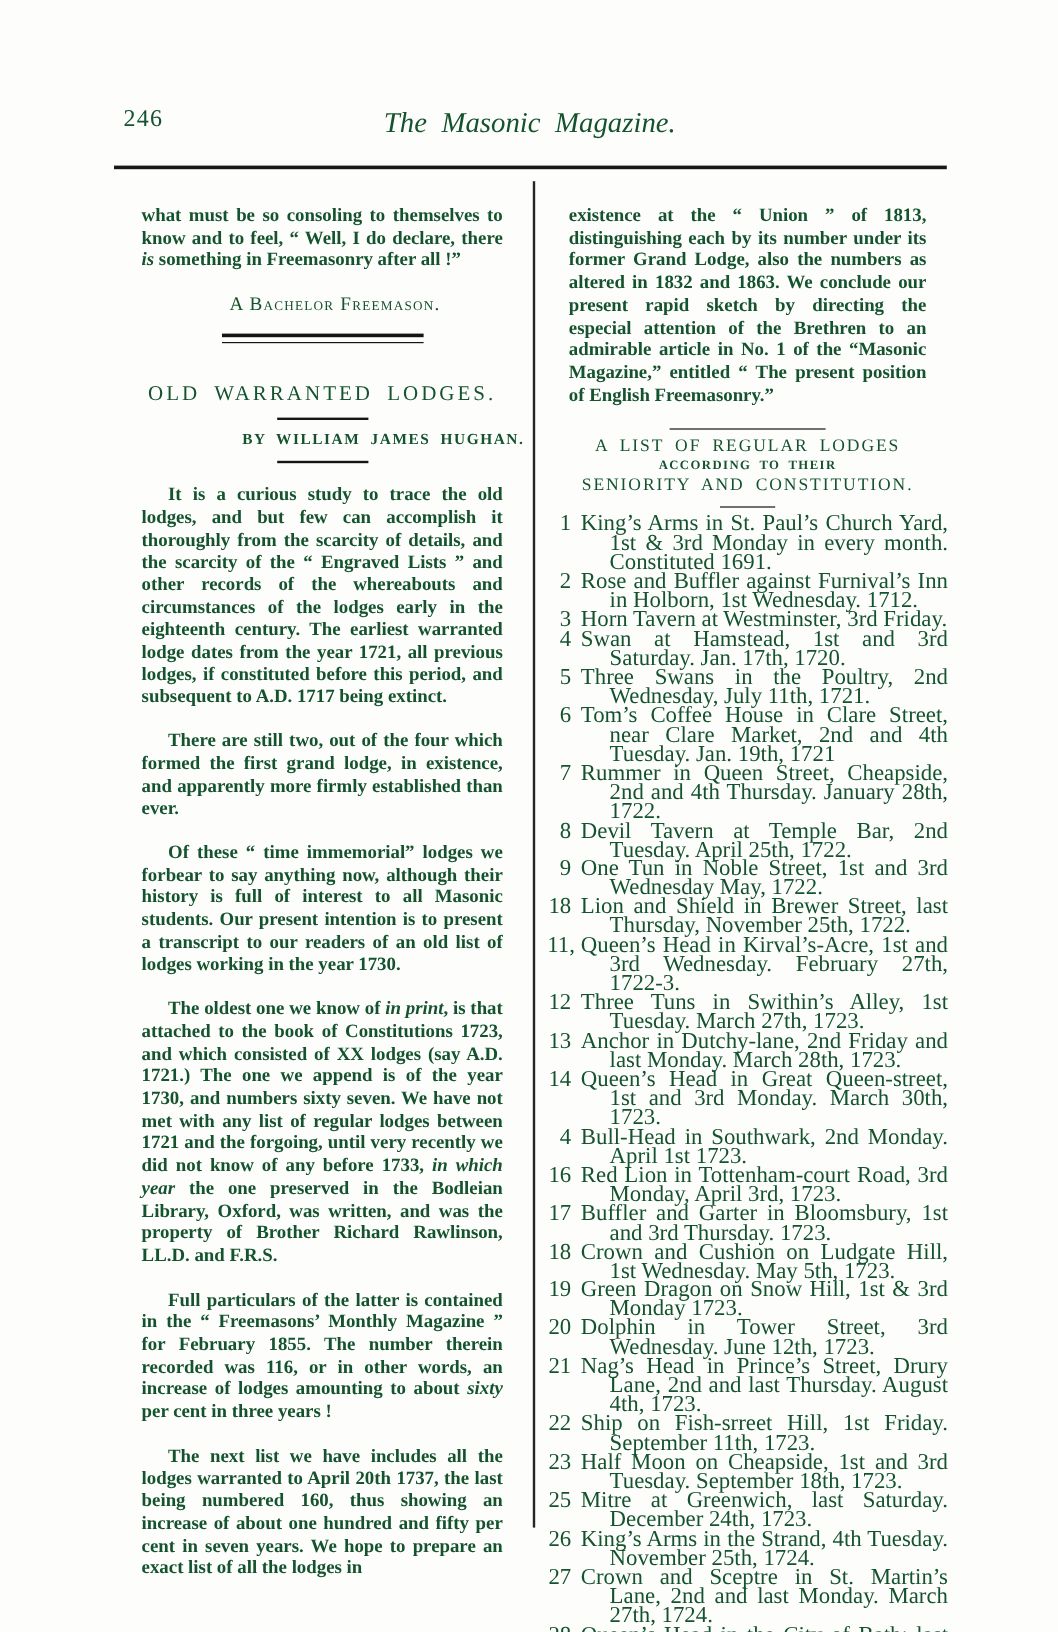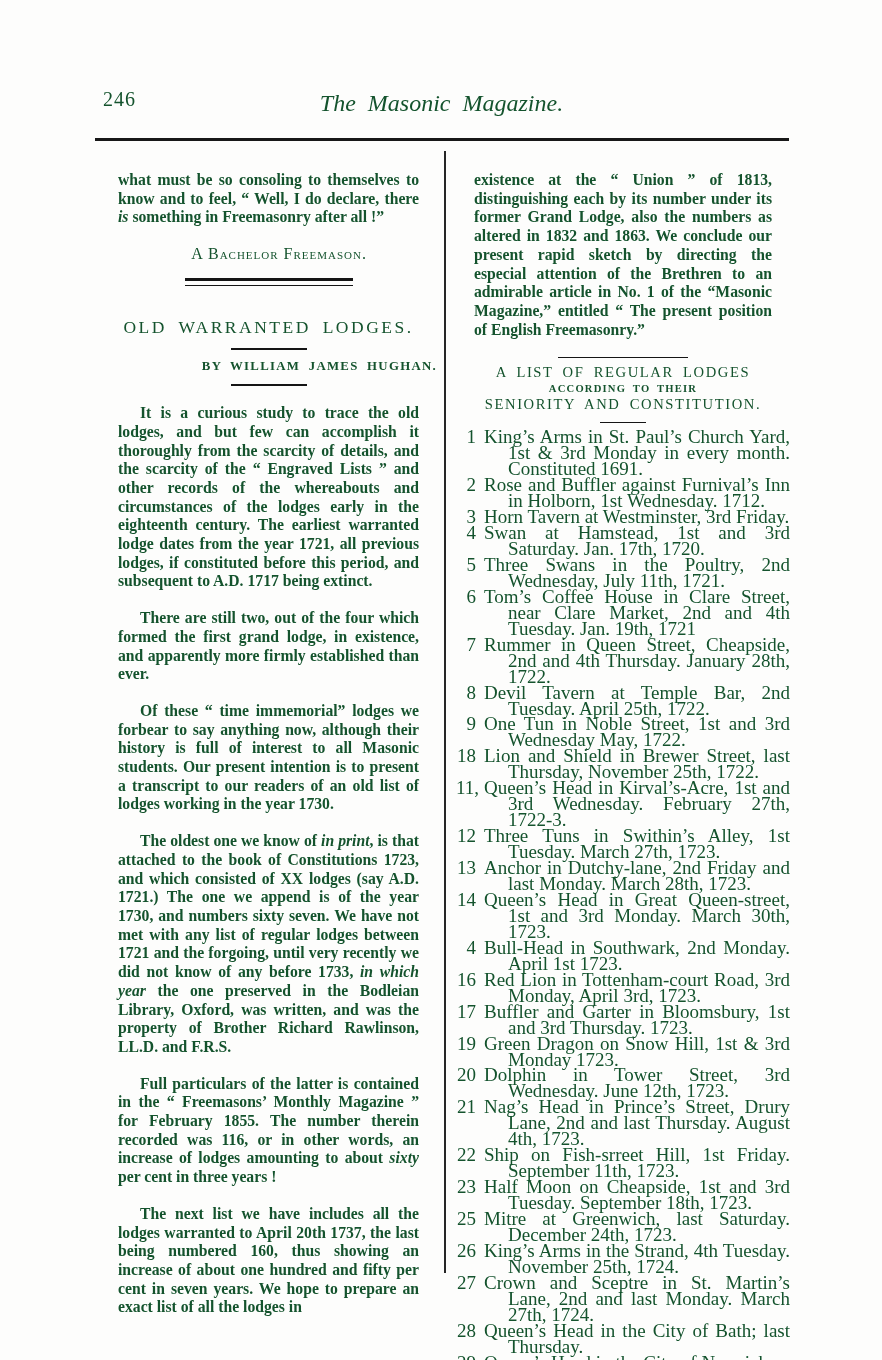--- a/index.html
+++ b/index.html
@@ -169,20 +169,21 @@
         <div class="lodge"><span class="lnum">8</span><span class="ltext">Devil Tavern at Temple Bar, 2nd Tuesday. April 25th, 1722.</span></div>
         <div class="lodge"><span class="lnum">9</span><span class="ltext">One Tun in Noble Street, 1st and 3rd Wednesday May, 1722.</span></div>
         <div class="lodge"><span class="lnum">18</span><span class="ltext">Lion and Shield in Brewer Street, last Thursday, November 25th, 1722.</span></div>
         <div class="lodge"><span class="lnum">11,</span><span class="ltext">Queen’s Head in Kirval’s-Acre, 1st and 3rd Wednesday. February 27th, 1722-3.</span></div>
         <div class="lodge"><span class="lnum">12</span><span class="ltext">Three Tuns in Swithin’s Alley, 1st Tuesday. March 27th, 1723.</span></div>
         <div class="lodge"><span class="lnum">13</span><span class="ltext">Anchor in Dutchy-lane, 2nd Friday and last Monday. March 28th, 1723.</span></div>
         <div class="lodge"><span class="lnum">14</span><span class="ltext">Queen’s Head in Great Queen-street, 1st and 3rd Monday. March 30th, 1723.</span></div>
         <div class="lodge"><span class="lnum">4</span><span class="ltext">Bull-Head in Southwark, 2nd Monday. April 1st 1723.</span></div>
         <div class="lodge"><span class="lnum">16</span><span class="ltext">Red Lion in Tottenham-court Road, 3rd Monday, April 3rd, 1723.</span></div>
         <div class="lodge"><span class="lnum">17</span><span class="ltext">Buffler and Garter in Bloomsbury, 1st and 3rd Thursday. 1723.</span></div>
+        <div class="lodge"><span class="lnum">18</span><span class="ltext">Crown and Cushion on Ludgate Hill, 1st Wednesday. May 5th, 1723.</span></div>
         <div class="lodge"><span class="lnum">19</span><span class="ltext">Green Dragon on Snow Hill, 1st &amp; 3rd Monday 1723.</span></div>
         <div class="lodge"><span class="lnum">20</span><span class="ltext">Dolphin in Tower Street, 3rd Wednesday. June 12th, 1723.</span></div>
         <div class="lodge"><span class="lnum">21</span><span class="ltext">Nag’s Head in Prince’s Street, Drury Lane, 2nd and last Thursday. August 4th, 1723.</span></div>
         <div class="lodge"><span class="lnum">22</span><span class="ltext">Ship on Fish-srreet Hill, 1st Friday. September 11th, 1723.</span></div>
         <div class="lodge"><span class="lnum">23</span><span class="ltext">Half Moon on Cheapside, 1st and 3rd Tuesday. September 18th, 1723.</span></div>
         <div class="lodge"><span class="lnum">25</span><span class="ltext">Mitre at Greenwich, last Saturday. December 24th, 1723.</span></div>
         <div class="lodge"><span class="lnum">26</span><span class="ltext">King’s Arms in the Strand, 4th Tuesday. November 25th, 1724.</span></div>
         <div class="lodge"><span class="lnum">27</span><span class="ltext">Crown and Sceptre in St. Martin’s Lane, 2nd and last Monday. March 27th, 1724.</span></div>
         <div class="lodge"><span class="lnum">28</span><span class="ltext">Queen’s Head in the City of Bath; last Thursday.</span></div>
         <div class="lodge"><span class="lnum">29</span><span class="ltext">Queen’s Head in the City of Norwich.</span></div>

